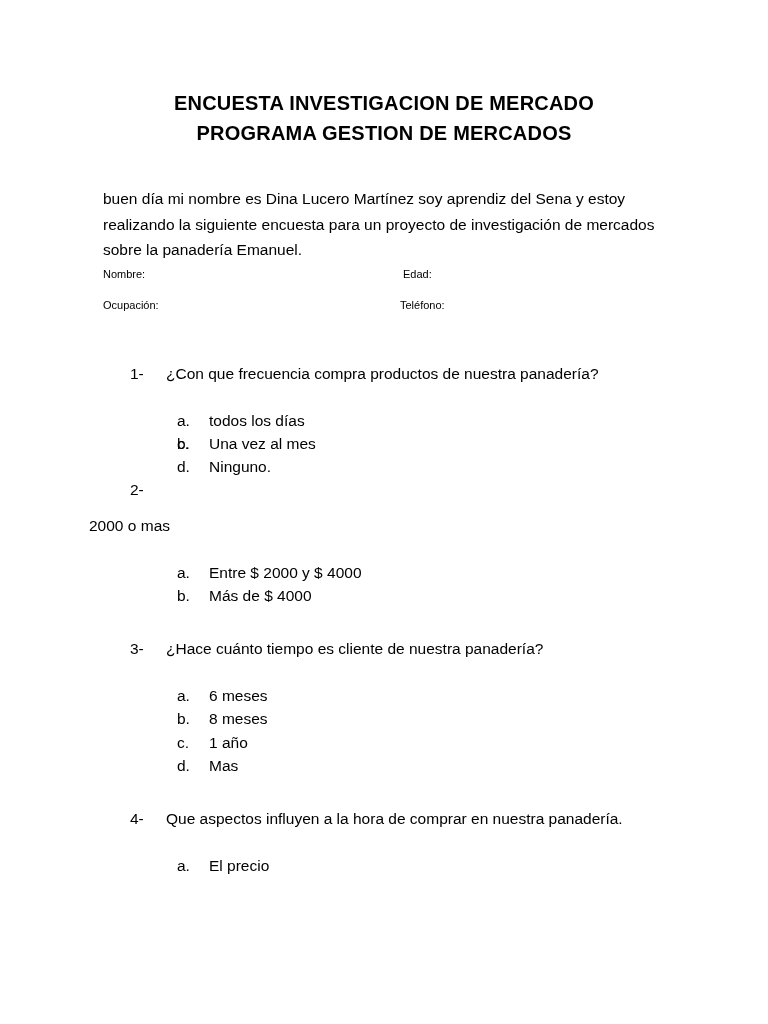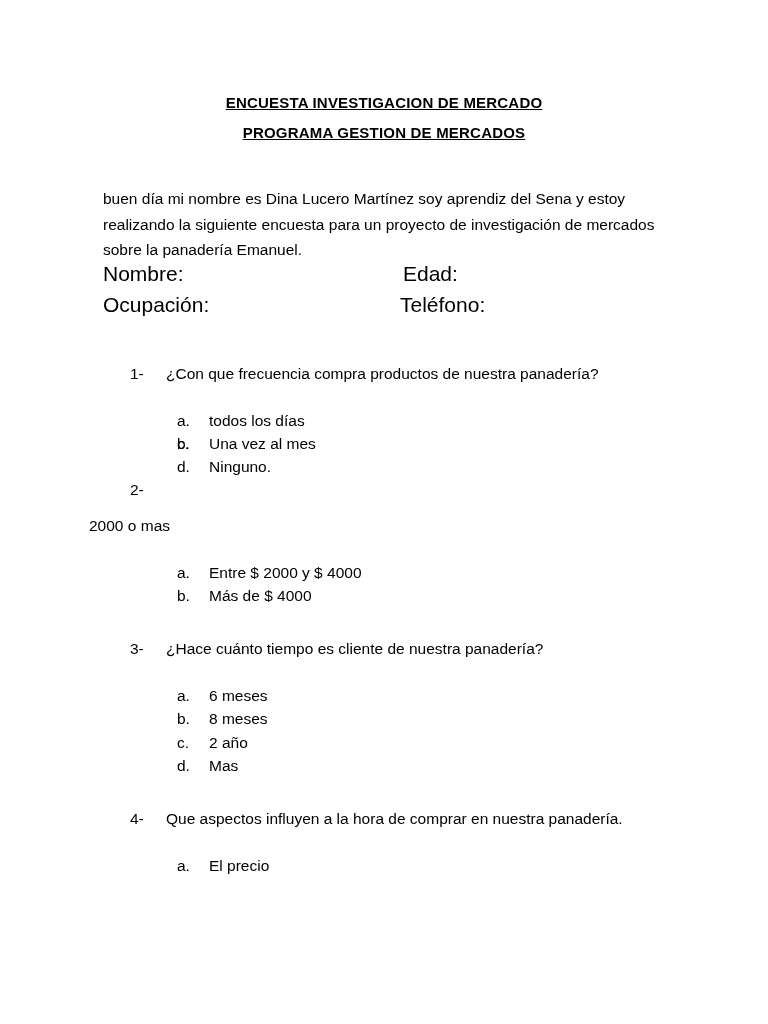--- a/index.html
+++ b/index.html
@@ -25,26 +25,25 @@
 
   
   .titles {
     position: absolute;
     left: 0;
     top: 88px;
     width: 768px;
     text-align: center;
   }
   .doc-title {
-    font-size: 15px;
+    font-size: 20px;
     font-weight: bold;
     letter-spacing: 0.2px;
     line-height: 30px;
     white-space: nowrap;
-    text-decoration: underline;
   }
 
   
   .intro {
     position: absolute;
     left: 103px;
     top: 186px;
     width: 552px;
     font-size: 15.5px;
     line-height: 25.5px;
@@ -54,21 +53,21 @@
   
   .fields {
     position: absolute;
     left: 103px;
     top: 263px;
     width: 560px;
   }
   .field-row {
     position: relative;
     height: 31px;
-    font-size: 21px;
+    font-size: 11px;
     line-height: 22px;
   }
   .field-label-left {
     position: absolute;
     left: 0;
     top: 0;
   }
   .field-label-right {
     position: absolute;
     top: 0;
@@ -215,21 +214,21 @@
         <li class="option">
           <span class="opt-letter">a.</span>
           <span class="opt-text">6 meses</span>
         </li>
         <li class="option">
           <span class="opt-letter">b.</span>
           <span class="opt-text">8 meses</span>
         </li>
         <li class="option">
           <span class="opt-letter">c.</span>
-          <span class="opt-text">2 año</span>
+          <span class="opt-text">1 año</span>
         </li>
         <li class="option">
           <span class="opt-letter">d.</span>
           <span class="opt-text">Mas</span>
         </li>
       </ul>
     </div>
 
     <div class="question-block">
       <div class="gap-lg"></div>

